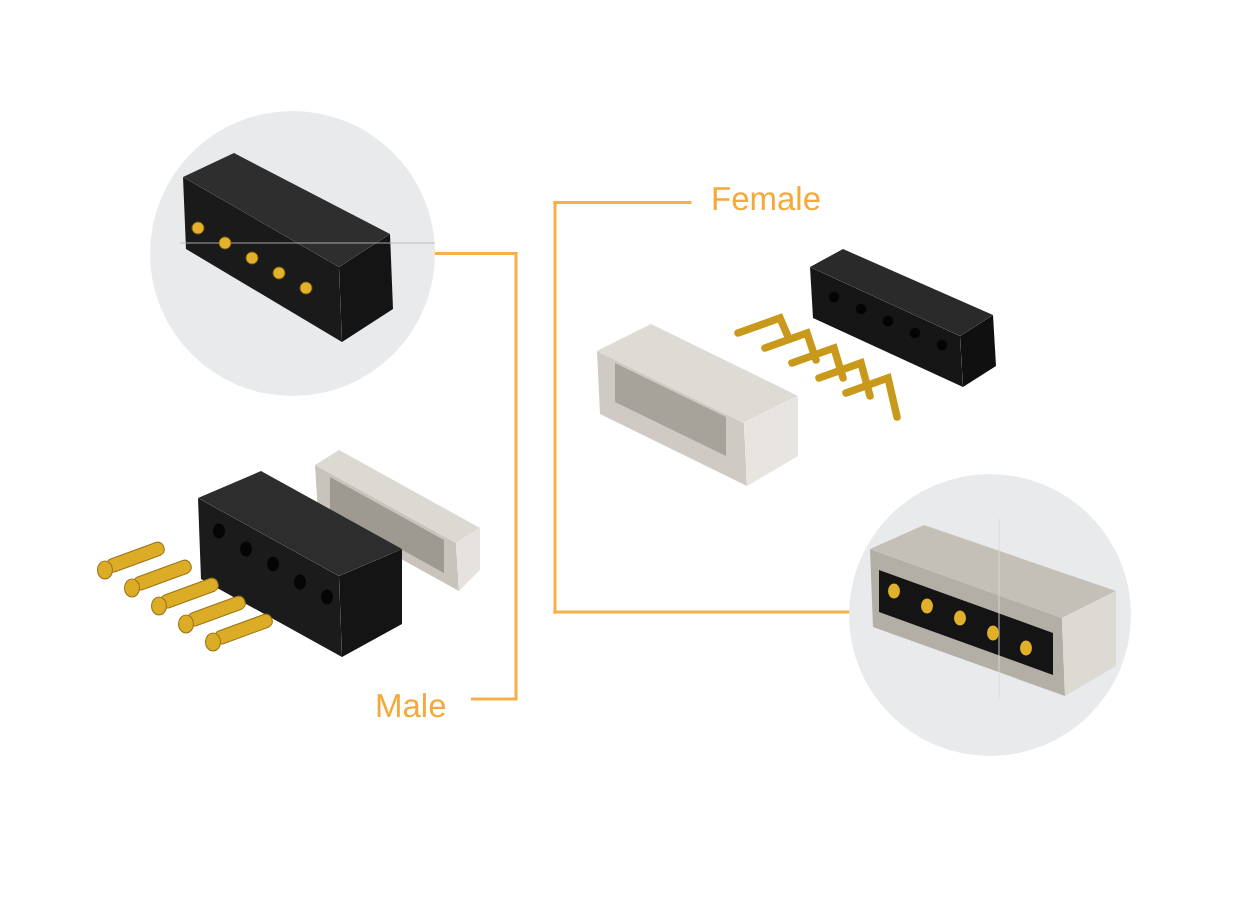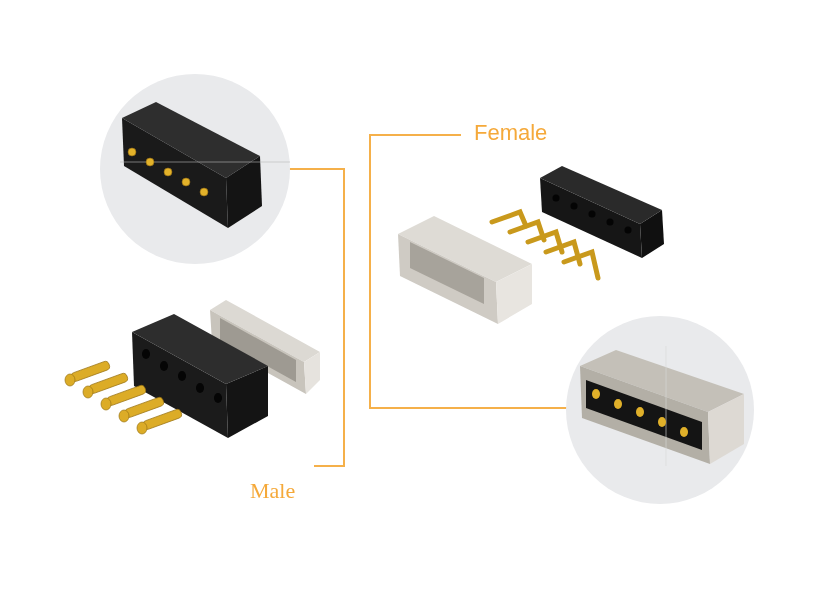--- a/index.html
+++ b/index.html
@@ -16,21 +16,21 @@
 
   <div class="line" style="left:287px;top:168px;width:58px;height:2px;"></div>
   <div class="line" style="left:343px;top:168px;width:2px;height:298px;"></div>
   <div class="line" style="left:314px;top:465px;width:31px;height:2px;"></div>
 
   <div class="line" style="left:369px;top:134px;width:92px;height:2px;"></div>
   <div class="line" style="left:369px;top:134px;width:2px;height:275px;"></div>
   <div class="line" style="left:369px;top:407px;width:200px;height:2px;"></div>
 
   <div class="label" style="left:474px;top:122px;">Female</div>
-  <div class="label" style="left:250px;top:480px;font-family:Liberation Serif, serif;">Male</div>
+  <div class="label" style="left:250px;top:460px;">Male</div>
 
   <div class="circle" style="left:100px;top:74px;width:190px;height:190px;"></div>
   <svg style="left:120px;top:100px;" width="160" height="130" viewBox="0 0 160 130">
     <polygon points="2,18 36,2 140,56 106,78" fill="#2e2e2e"></polygon>
     <polygon points="2,18 106,78 108,128 4,66" fill="#1a1a1a"></polygon>
     <polygon points="106,78 140,56 142,106 108,128" fill="#141414"></polygon>
     <line x1="0" y1="62" x2="170" y2="62" stroke="#b8b8b8" stroke-width="0.6"></line>
     <g fill="#e3b22a" stroke="#8a6410" stroke-width="0.6">
       <circle cx="12" cy="52" r="4"></circle>
       <circle cx="30" cy="62" r="4"></circle>

